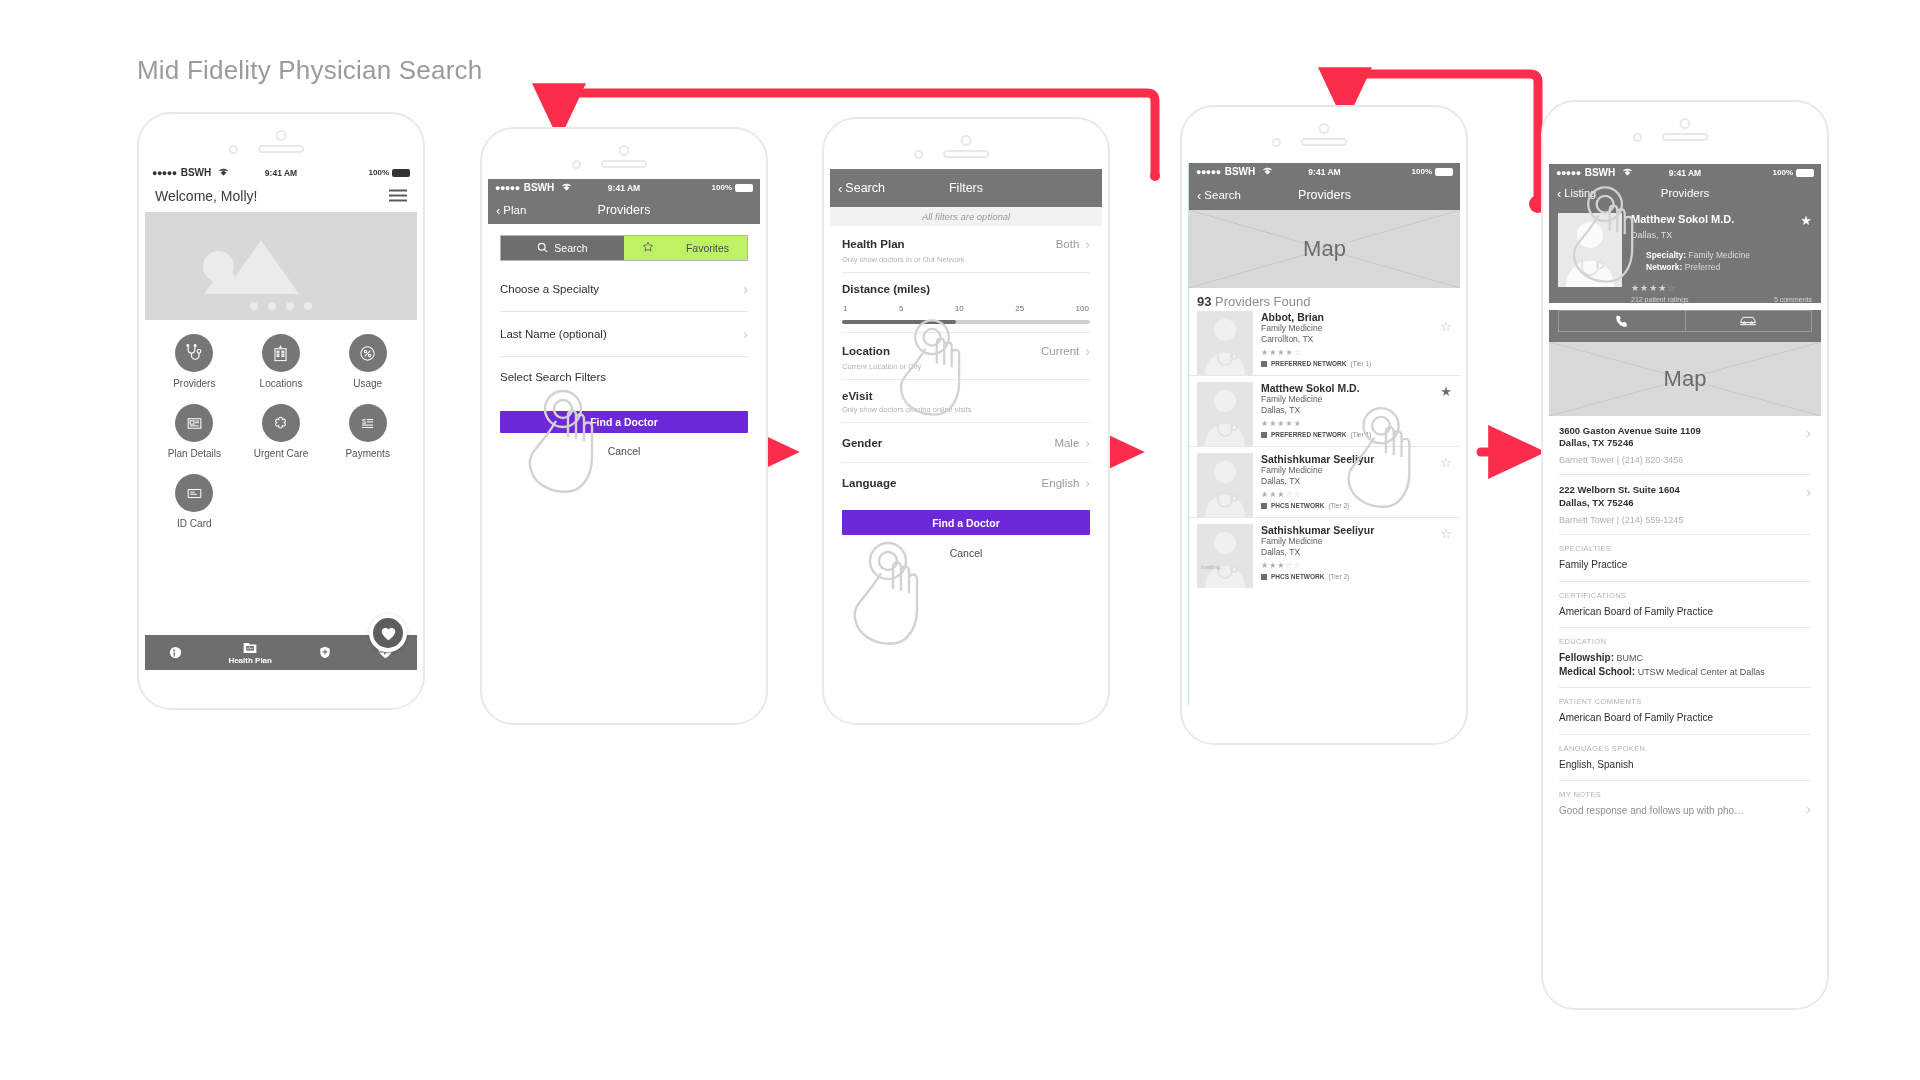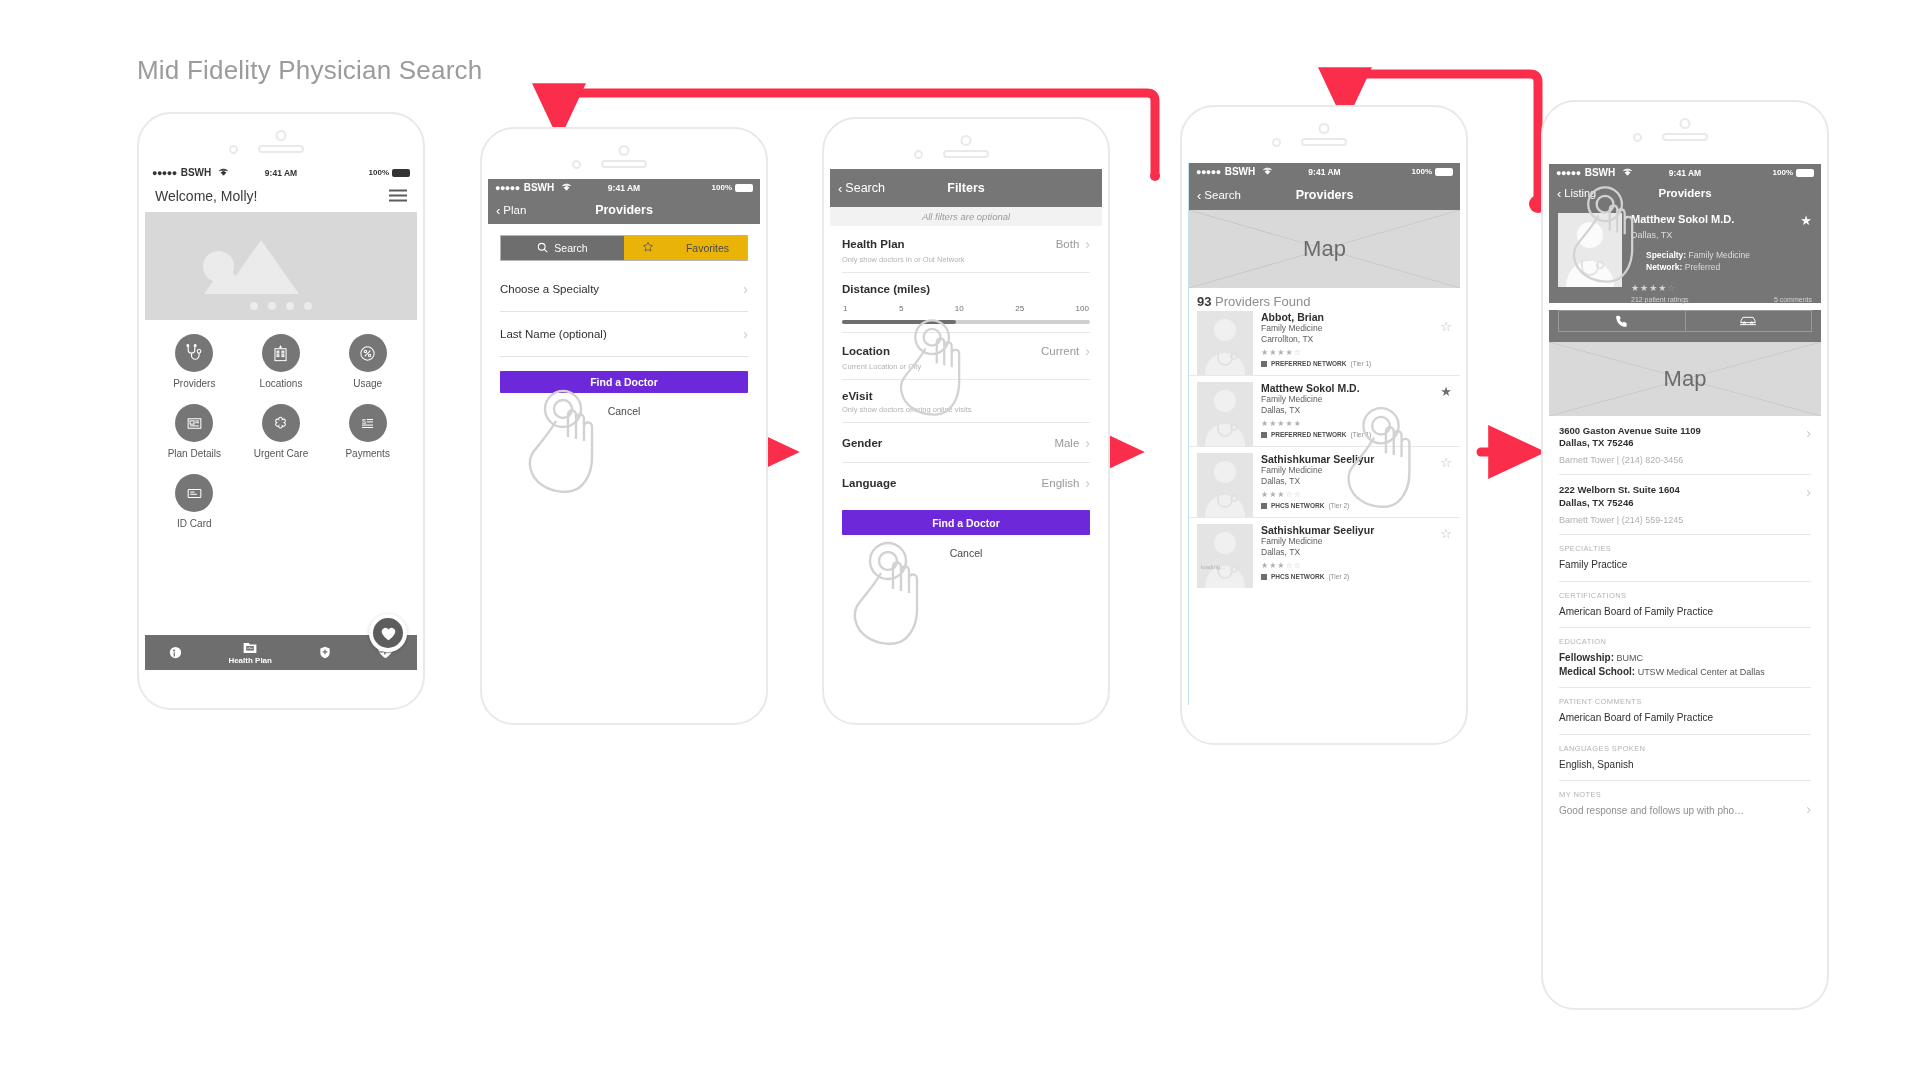--- a/index.html
+++ b/index.html
@@ -60,21 +60,21 @@
 
   
   .navbar {
     height: 28px; background: #767676; color: #fff;
     display: flex; align-items: center; position: relative; padding: 0 8px;
   }
   .nav-back { display: flex; align-items: center; font-size: 11.5px; gap: 3px; }
   .chev-l { font-size: 13px; line-height: 1; }
   .nav-title {
     position: absolute; left: 50%; transform: translateX(-50%);
-    font-size: 12.5px; font-weight: bold;
+    font-size: 12.5px; font-weight: normal;
   }
 
   
   .welcome { font-size: 14px; color: #3b3b3b; padding: 7px 10px 8px; }
   .hero {
     height: 108px; background: #d8d8d8; position: relative;
     display: flex; align-items: flex-end; justify-content: center;
   }
   .hero .circ { position:absolute; left:58px; bottom:38px; width:31px;height:31px;border-radius:50%;background:#ebebeb;}
   .hero .tri1 { position:absolute; left:78px; bottom:26px; width:0;height:0;border-left:38px solid transparent;border-right:38px solid transparent;border-bottom:54px solid #ebebeb;}
@@ -102,21 +102,21 @@
     box-shadow: 0 1px 4px rgba(0,0,0,.18);
   }
 
   
   .segment { display:flex; margin: 11px 12px 0; border:1px solid #b5b5b5; }
   .seg {
     flex:1; height: 24px; display:flex; align-items:center; justify-content:center; gap:6px;
     font-size: 10.5px;
   }
   .seg.on { background:#6e6e6e; color:#fff; }
-  .seg.off { background:#eab308; color:#4a4a4a;gap:32px; }
+  .seg.off { background:#bef264; color:#4a4a4a;gap:32px; }
 
   .listrow {
     margin: 0 12px; padding: 14px 0 14px; border-bottom:1px solid #e3e3e3;
     display:flex; align-items:center; justify-content:space-between;
     font-size: 11.5px; color:#2f2f2f;
   }
   .listrow.nb { border-bottom: none; }
   .chev-r { color:#c9c9c9; font-size: 14px; font-weight: 300;}
 
   .btn-primary {
@@ -436,20 +436,23 @@
 
       <div style="margin-top:6px;">
         <div class="listrow">
           <span>Choose a Specialty</span>
           <span class="chev-r">›</span>
         </div>
         <div class="listrow">
           <span>Last Name (optional)</span>
           <span class="chev-r">›</span>
         </div>
+        <div class="listrow nb">
+          <span>Select Search Filters</span>
+        </div>
       </div>
 
       <div class="btn-primary" style="margin-top:14px;">Find a Doctor</div>
       <div class="btn-text">Cancel</div>
 
       <svg style="position:absolute; left:30px; top:208px;" width="92" height="112" viewBox="0 0 92 112" fill="none" stroke="#d2d2d2" stroke-width="2.4">
         <circle cx="45" cy="22" r="18"></circle>
           <circle cx="45" cy="22" r="9"></circle>
         <path d="M38 34 C30 48 22 56 16 64 C8 74 12 90 24 98 C34 105 52 108 62 100 C70 93 74 82 74 70 L74 40 C74 34 66 34 66 40 L66 54 M66 46 L66 32 C66 26 58 26 58 32 L58 52 M58 42 L58 28 C58 22 50 22 50 28 L50 50"></path>
       </svg>

